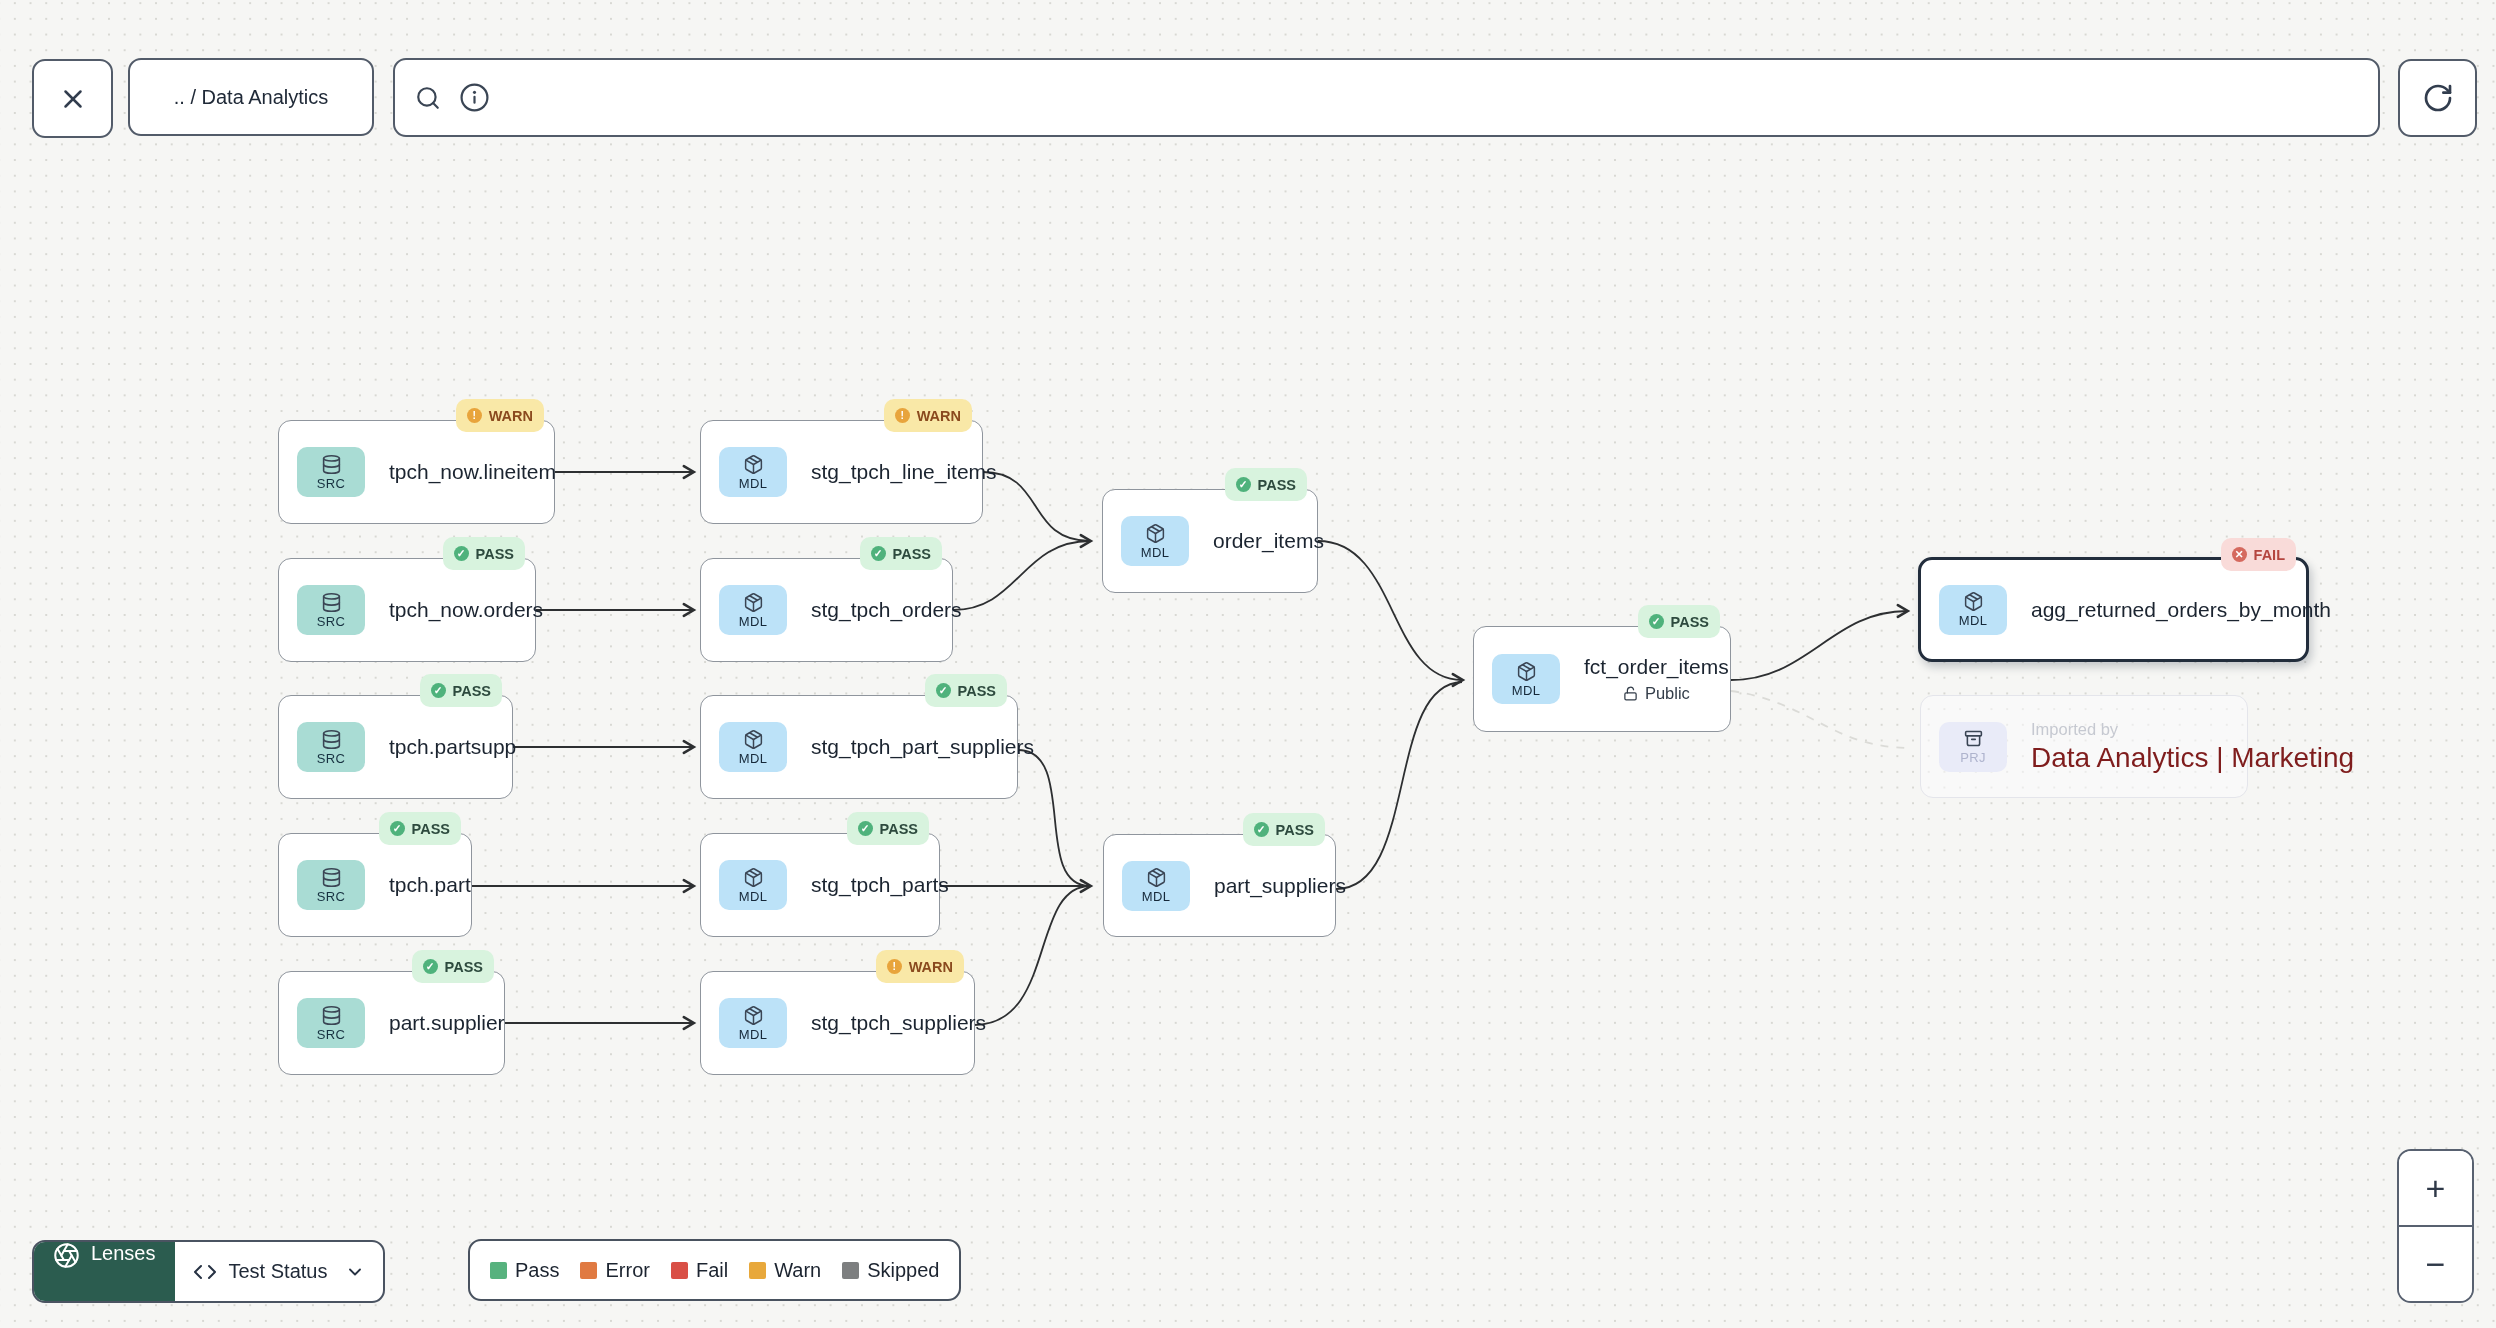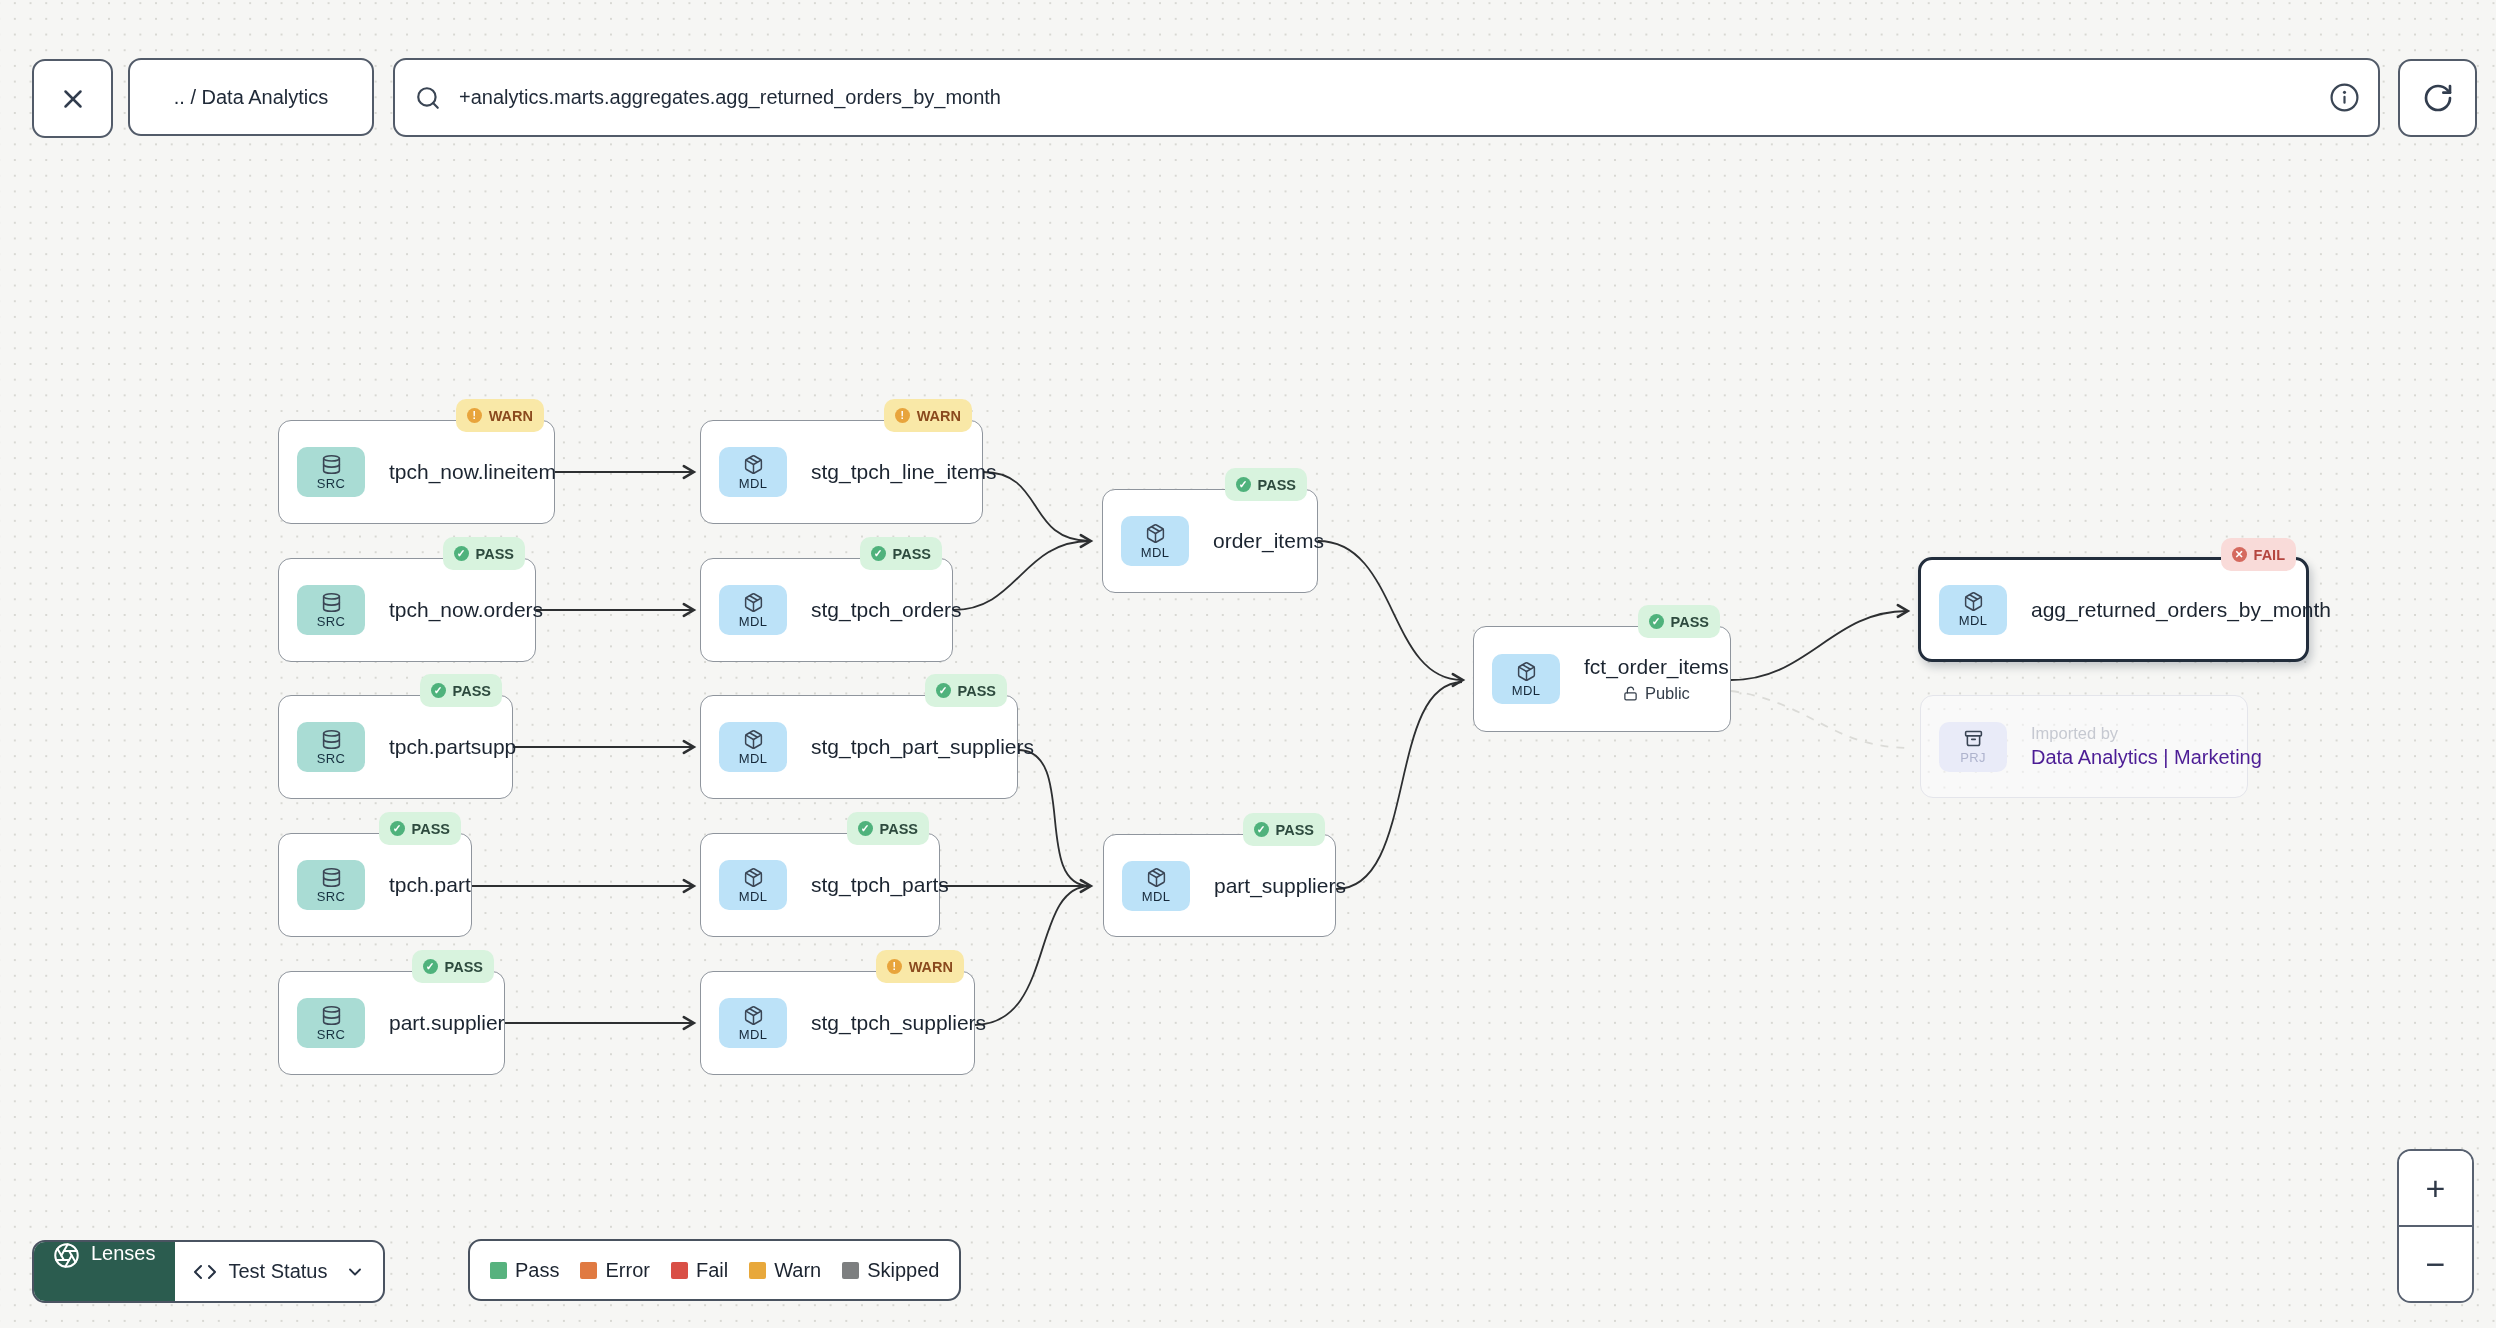--- a/index.html
+++ b/index.html
@@ -43,21 +43,21 @@
   .chip.SRC { background:#a9dcd4; color:#173241; }
   .chip.MDL { background:#bce2f8; color:#16293a; }
   .chip.PRJ { background:#e9ebf8; color:#aeb3cd; }
   .chip svg { stroke:currentColor; }
   .node .label { font-size:21px; color:#1b2430; white-space:nowrap; }
   .node .sub {
     margin-top:5px; display:flex; align-items:center; gap:7px;
     font-size:16.5px; color:#333d49;justify-content:center;
   }
   .node.ghost .gline1 { font-size:16.5px; color:#c6c9d1; }
-  .node.ghost .gline2 { font-size:20px; color:#4c1d95; margin-top:3px; white-space:nowrap; }
+  .node.ghost .gline2 { font-size:28px; color:#7f1d1d; margin-top:3px; white-space:nowrap; }
   
   .badge {
     position:absolute; top:-22px; right:10px; height:33px;
     display:flex; align-items:center; gap:7px; padding:0 11px;
     border-radius:10px; font-size:14.5px; font-weight:700;
   }
   .badge .dot {
     width:15px; height:15px; border-radius:50%; flex:none;
     display:flex; align-items:center; justify-content:center;
     color:#fff; font-size:10.5px; font-weight:700; line-height:1;
@@ -117,21 +117,20 @@
   <span>.. / Data Analytics</span>
 </div>
 
 <div class="tb-box searchbar">
   <span class="icon">
     <svg width="26" height="26" viewBox="0 0 24 24" fill="none" stroke="#3a4554" stroke-width="2" stroke-linecap="round">
         <circle cx="11" cy="11" r="8"></circle>
         <path d="m21 21-4.3-4.3"></path>
       </svg>
   </span>
-  <input type="text" value="+analytics.marts.aggregates.agg_returned_orders_by_month" style="">
   <span class="icon">
     <svg width="31" height="31" viewBox="0 0 24 24" fill="none" stroke="#3a4554" stroke-width="1.7" stroke-linecap="round">
         <circle cx="12" cy="12" r="10"></circle>
         <path d="M12 16v-4.5"></path>
         <path d="M12 8h.01" stroke-width="2.4"></path>
       </svg>
   </span>
 </div>
 
 <div class="tb-box btn-refresh">

